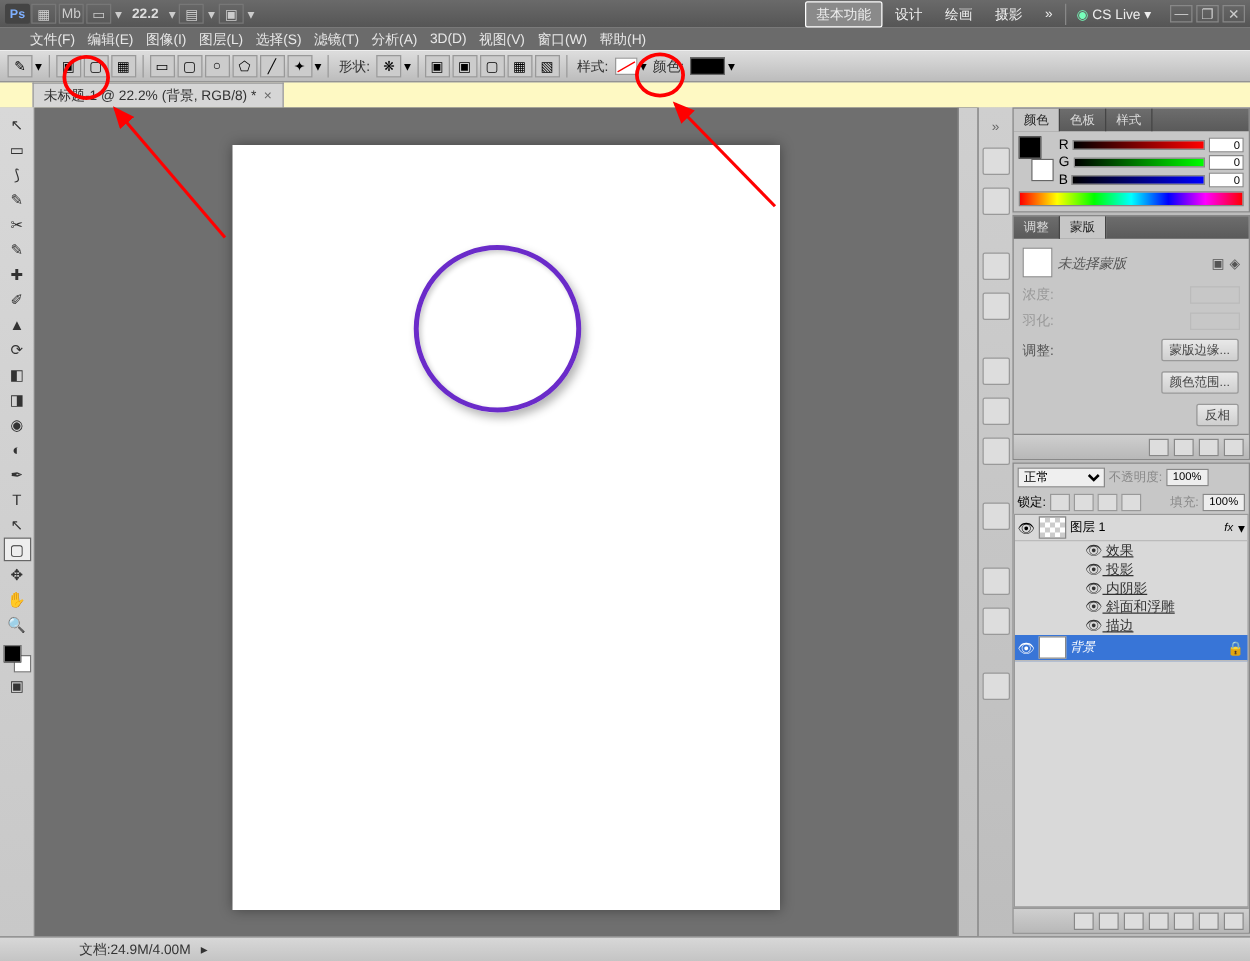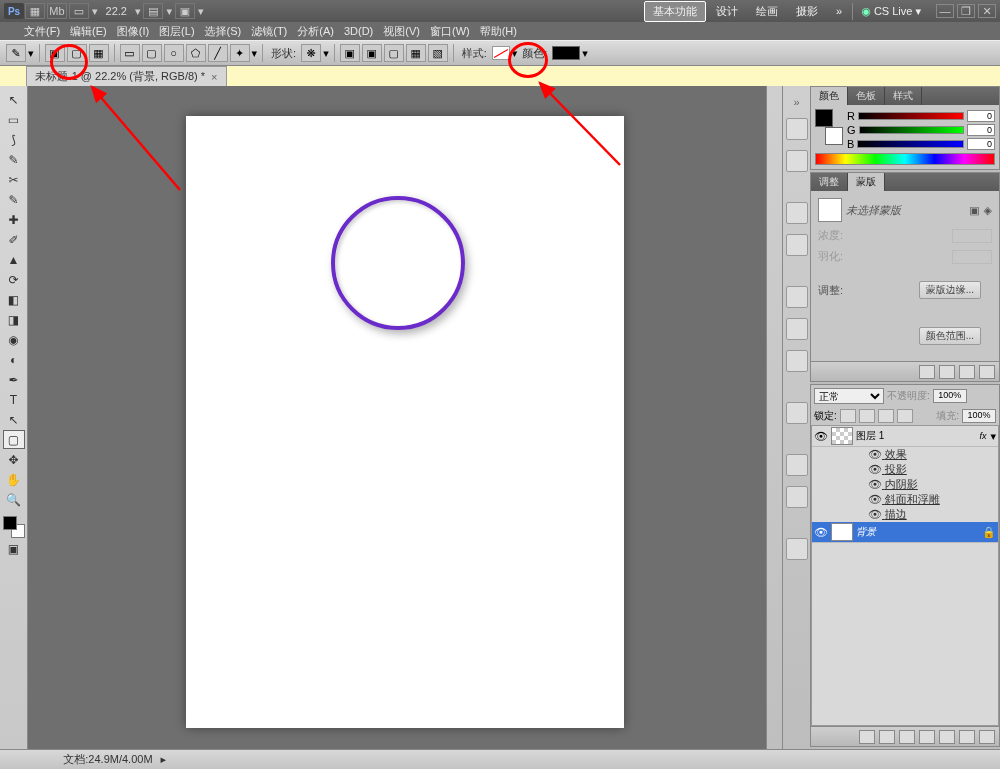--- a/index.html
+++ b/index.html
@@ -5,21 +5,21 @@
 * { margin: 0; padding: 0; box-sizing: border-box; font-family: "Microsoft YaHei", sans-serif; font-size: 11px; }
 body { width: 1000px; height: 769px; background: #bbb; overflow: hidden; position: relative; }
 
 
 .appbar { height: 22px; background: linear-gradient(#6a6a6a,#555); display: flex; align-items: center; padding: 0 4px; color: #ccc; }
 .appbar .ps-logo { width: 20px; height: 16px; background:#444; border-radius:2px; color:#7fb0ff; font-weight:bold; display:flex;align-items:center;justify-content:center; font-size:10px; }
 .appbar .spacer { flex: 1; }
 .appbar .wsbtn { padding: 2px 8px; margin: 0 1px; color:#eee; }
 .appbar .wsbtn.active { background:#8a8a8a; border:1px solid #fff; border-radius:2px; }
 .appbar .icbtn { width:20px; height:16px; border:1px solid #777; margin:0 1px; display:flex;align-items:center;justify-content:center; }
-.appbar .zoomval { color:#ddd; margin:0 6px; }
+.appbar .zoomval { color:#ddd; margin:0 6px;font-weight:bold; }
 .appbar .chev { margin:0 2px; }
 .winctrl { display:flex; gap:3px; margin-left:6px; }
 .winctrl div { width:18px;height:14px;border:1px solid #888;display:flex;align-items:center;justify-content:center;color:#ccc; }
 
 
 .menubar { height: 18px; background:#6b6b6b; display:flex; align-items:center; padding:0 19px; }
 .menubar span { color:#e8e8e8; padding:0 5px; cursor:default; }
 
 
 .optbar { height:26px; background:linear-gradient(#ddd,#bcbcbc); border-top:1px solid #eee; border-bottom:1px solid #888; display:flex; align-items:center; padding:0 6px; gap:2px; }
@@ -70,21 +70,21 @@
 .srow { display:flex; align-items:center; gap:3px; height:14px; }
 .srow .sl { flex:1; height:8px; border:1px solid #888; }
 .srow .sl.r{background:linear-gradient(90deg,#000,#f00);}
 .srow .sl.g{background:linear-gradient(90deg,#000,#0f0);}
 .srow .sl.b{background:linear-gradient(90deg,#000,#00f);}
 .srow input { width:28px;height:12px;font-size:9px;border:1px solid #888;text-align:right;padding-right:2px; }
 .spectrum { height:12px;background:linear-gradient(90deg,#f00,#ff0,#0f0,#0ff,#00f,#f0f,#f00);margin-top:2px;border:1px solid #888; }
 
 
 .adjrow { display:flex;align-items:center;gap:4px;padding:3px;color:#555;font-size:10px; }
-.adjbtn { background:linear-gradient(#e8e8e8,#cfcfcf);border:1px solid #999;padding:1px 6px;font-size:10px;color:#444;margin:11px;border-radius:2px; }
+.adjbtn { background:linear-gradient(#e8e8e8,#cfcfcf);border:1px solid #999;padding:1px 6px;font-size:10px;color:#444;margin:1px;border-radius:2px; }
 .disabled { color:#999; }
 
 
 .layp .blend { display:flex;gap:3px;padding:3px;align-items:center; }
 .layp select{ width:70px;height:16px;font-size:10px;border:1px solid #888; }
 .layp .op { color:#888;font-size:10px; }
 .layp .opval{ width:34px;height:14px;border:1px solid #888;background:#eee;font-size:9px;text-align:center; }
 .lockrow{display:flex;gap:3px;padding:2px 3px;align-items:center;}
 .lockrow .li{width:16px;height:14px;border:1px solid #999;background:#ddd;}
 .layerlist{background:#d9d9d9;border:1px solid #999;min-height:130px;}
@@ -311,20 +311,24 @@
           </div>
         <div class="adjrow">
             <span>调整:</span>
             <div style="flex:1"></div>
             <button class="adjbtn">蒙版边缘...</button>
           </div>
         <div class="adjrow">
             <div style="flex:1"></div>
             <button class="adjbtn">颜色范围...</button>
           </div>
+        <div class="adjrow">
+            <div style="flex:1"></div>
+            <button class="adjbtn">反相</button>
+          </div>
         <div class="layfoot" style="margin:2px -4px -4px -4px;">
           <div class="fi"></div>
           <div class="fi"></div>
           <div class="fi"></div>
           <div class="fi"></div>
         </div>
       </div>
     </div>
 
     <div class="panel layp" style="flex:1;display:flex;flex-direction:column;">

